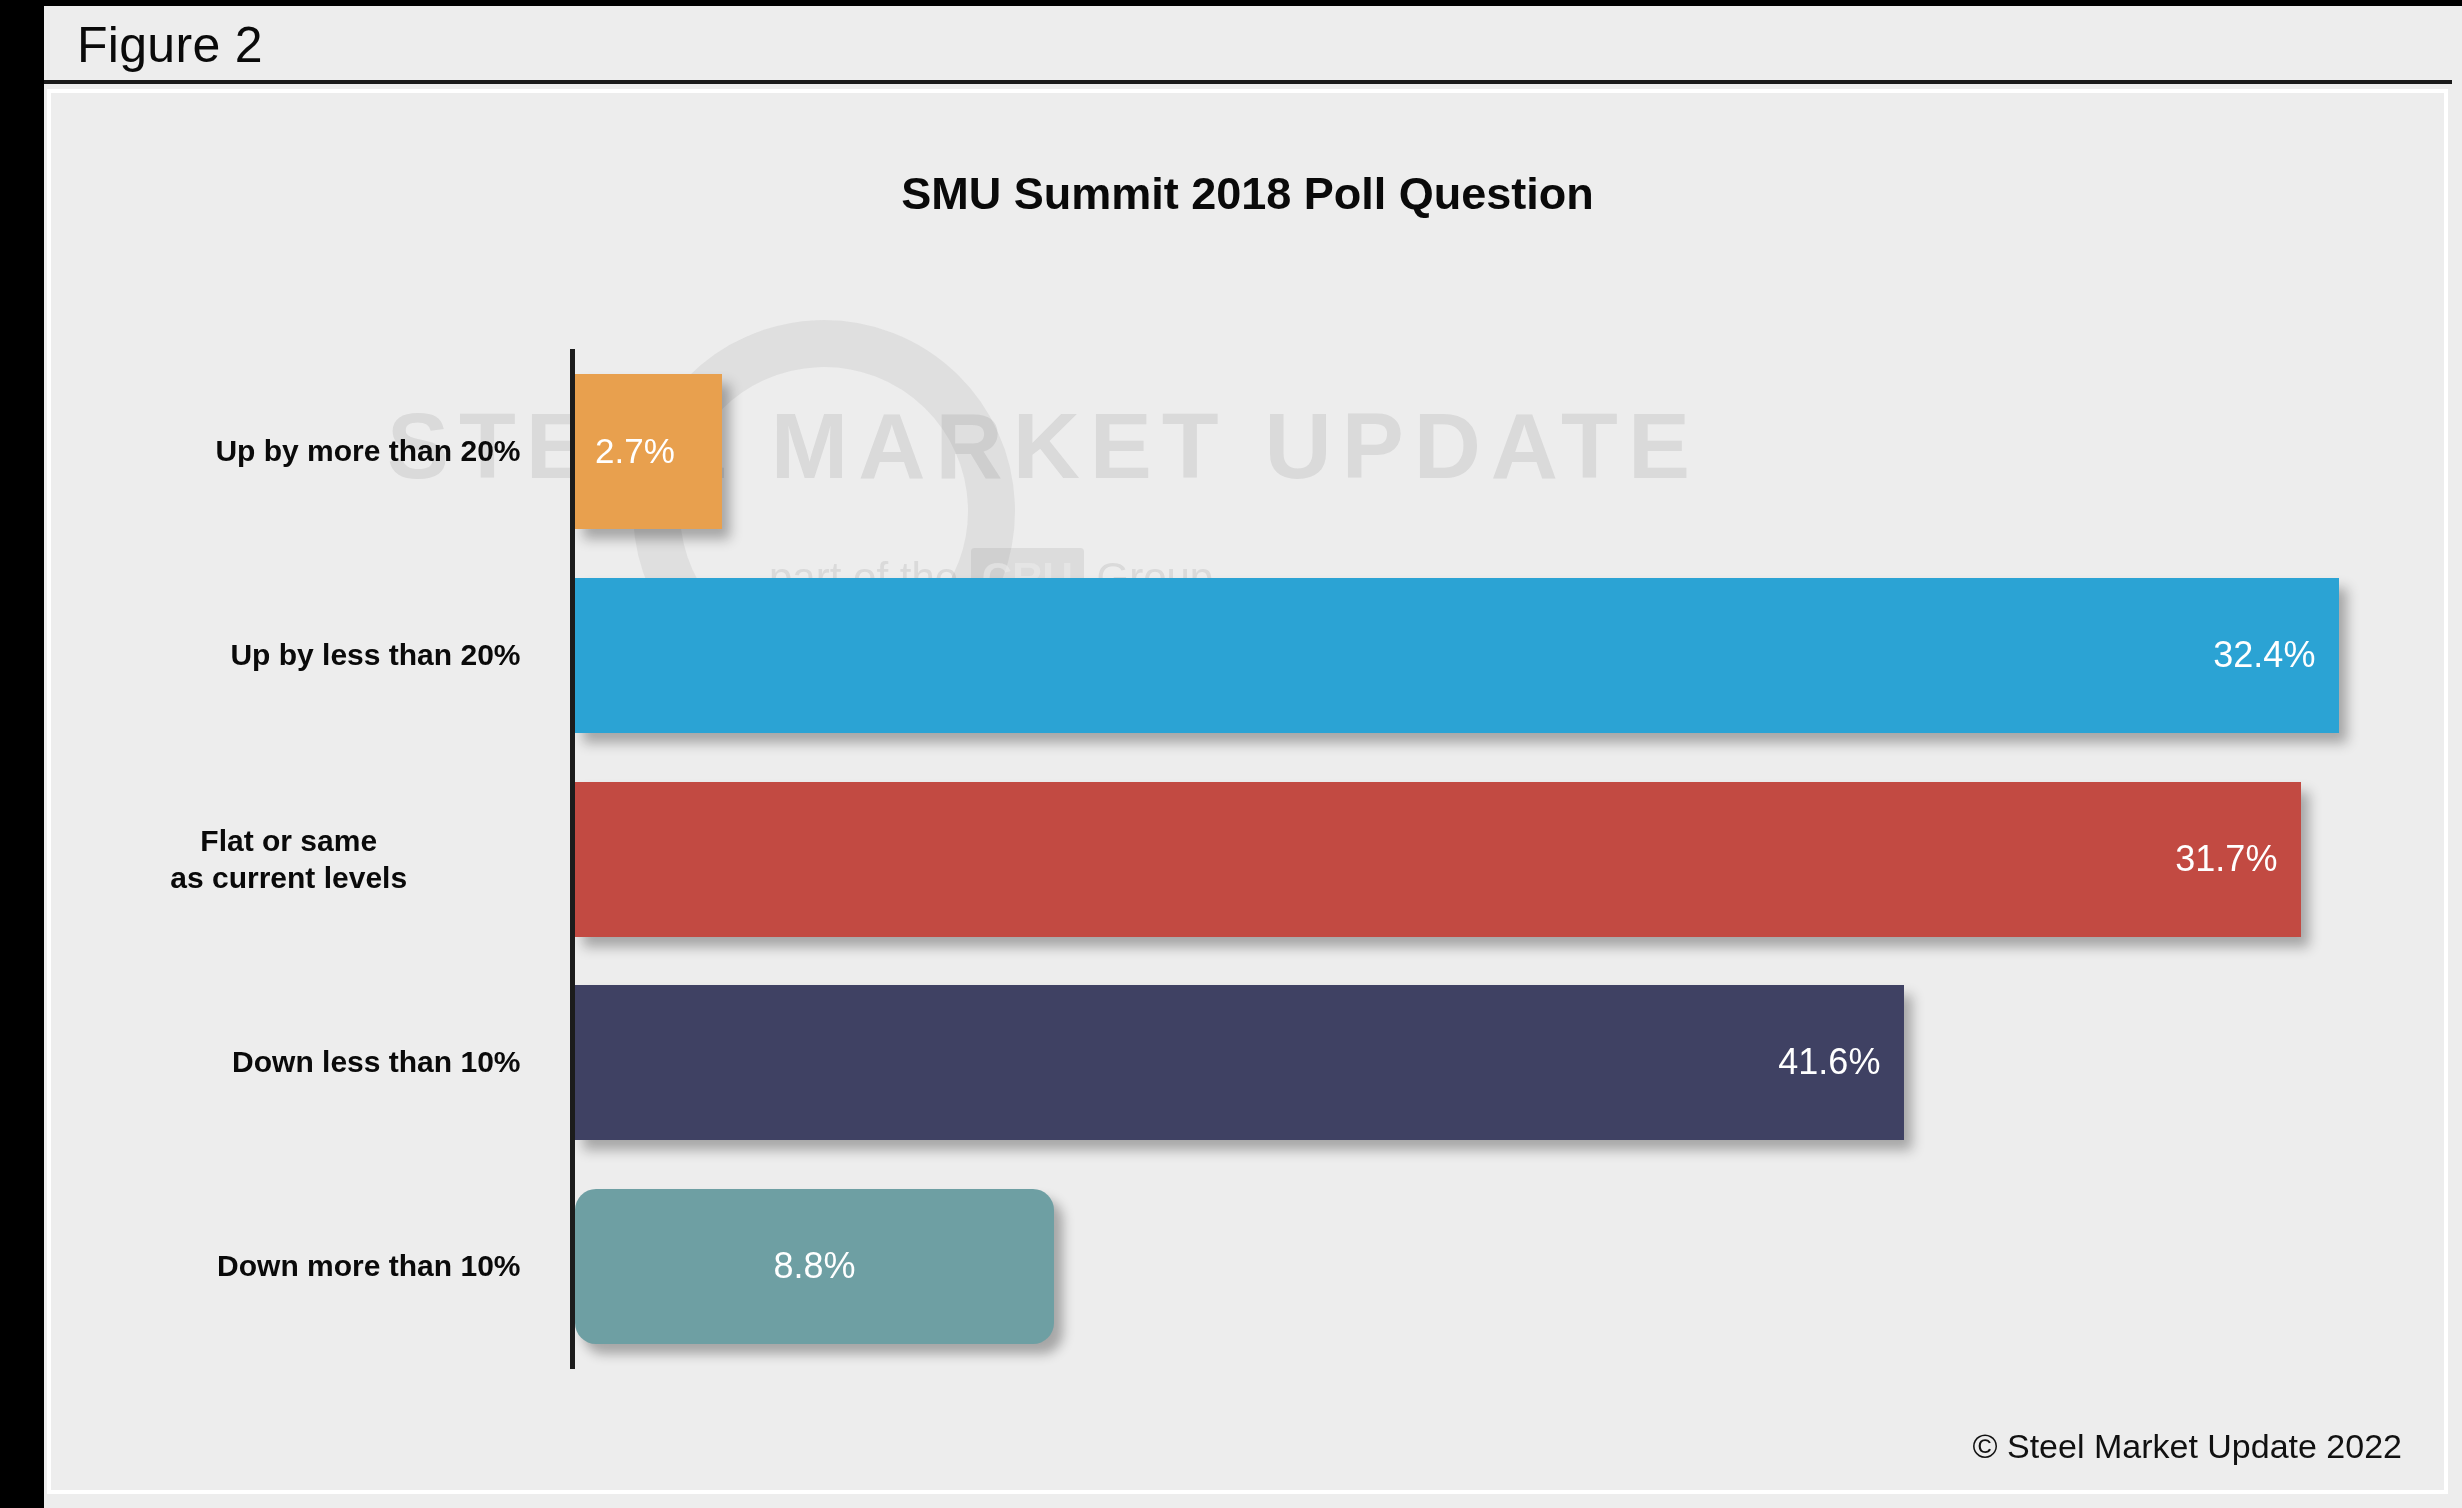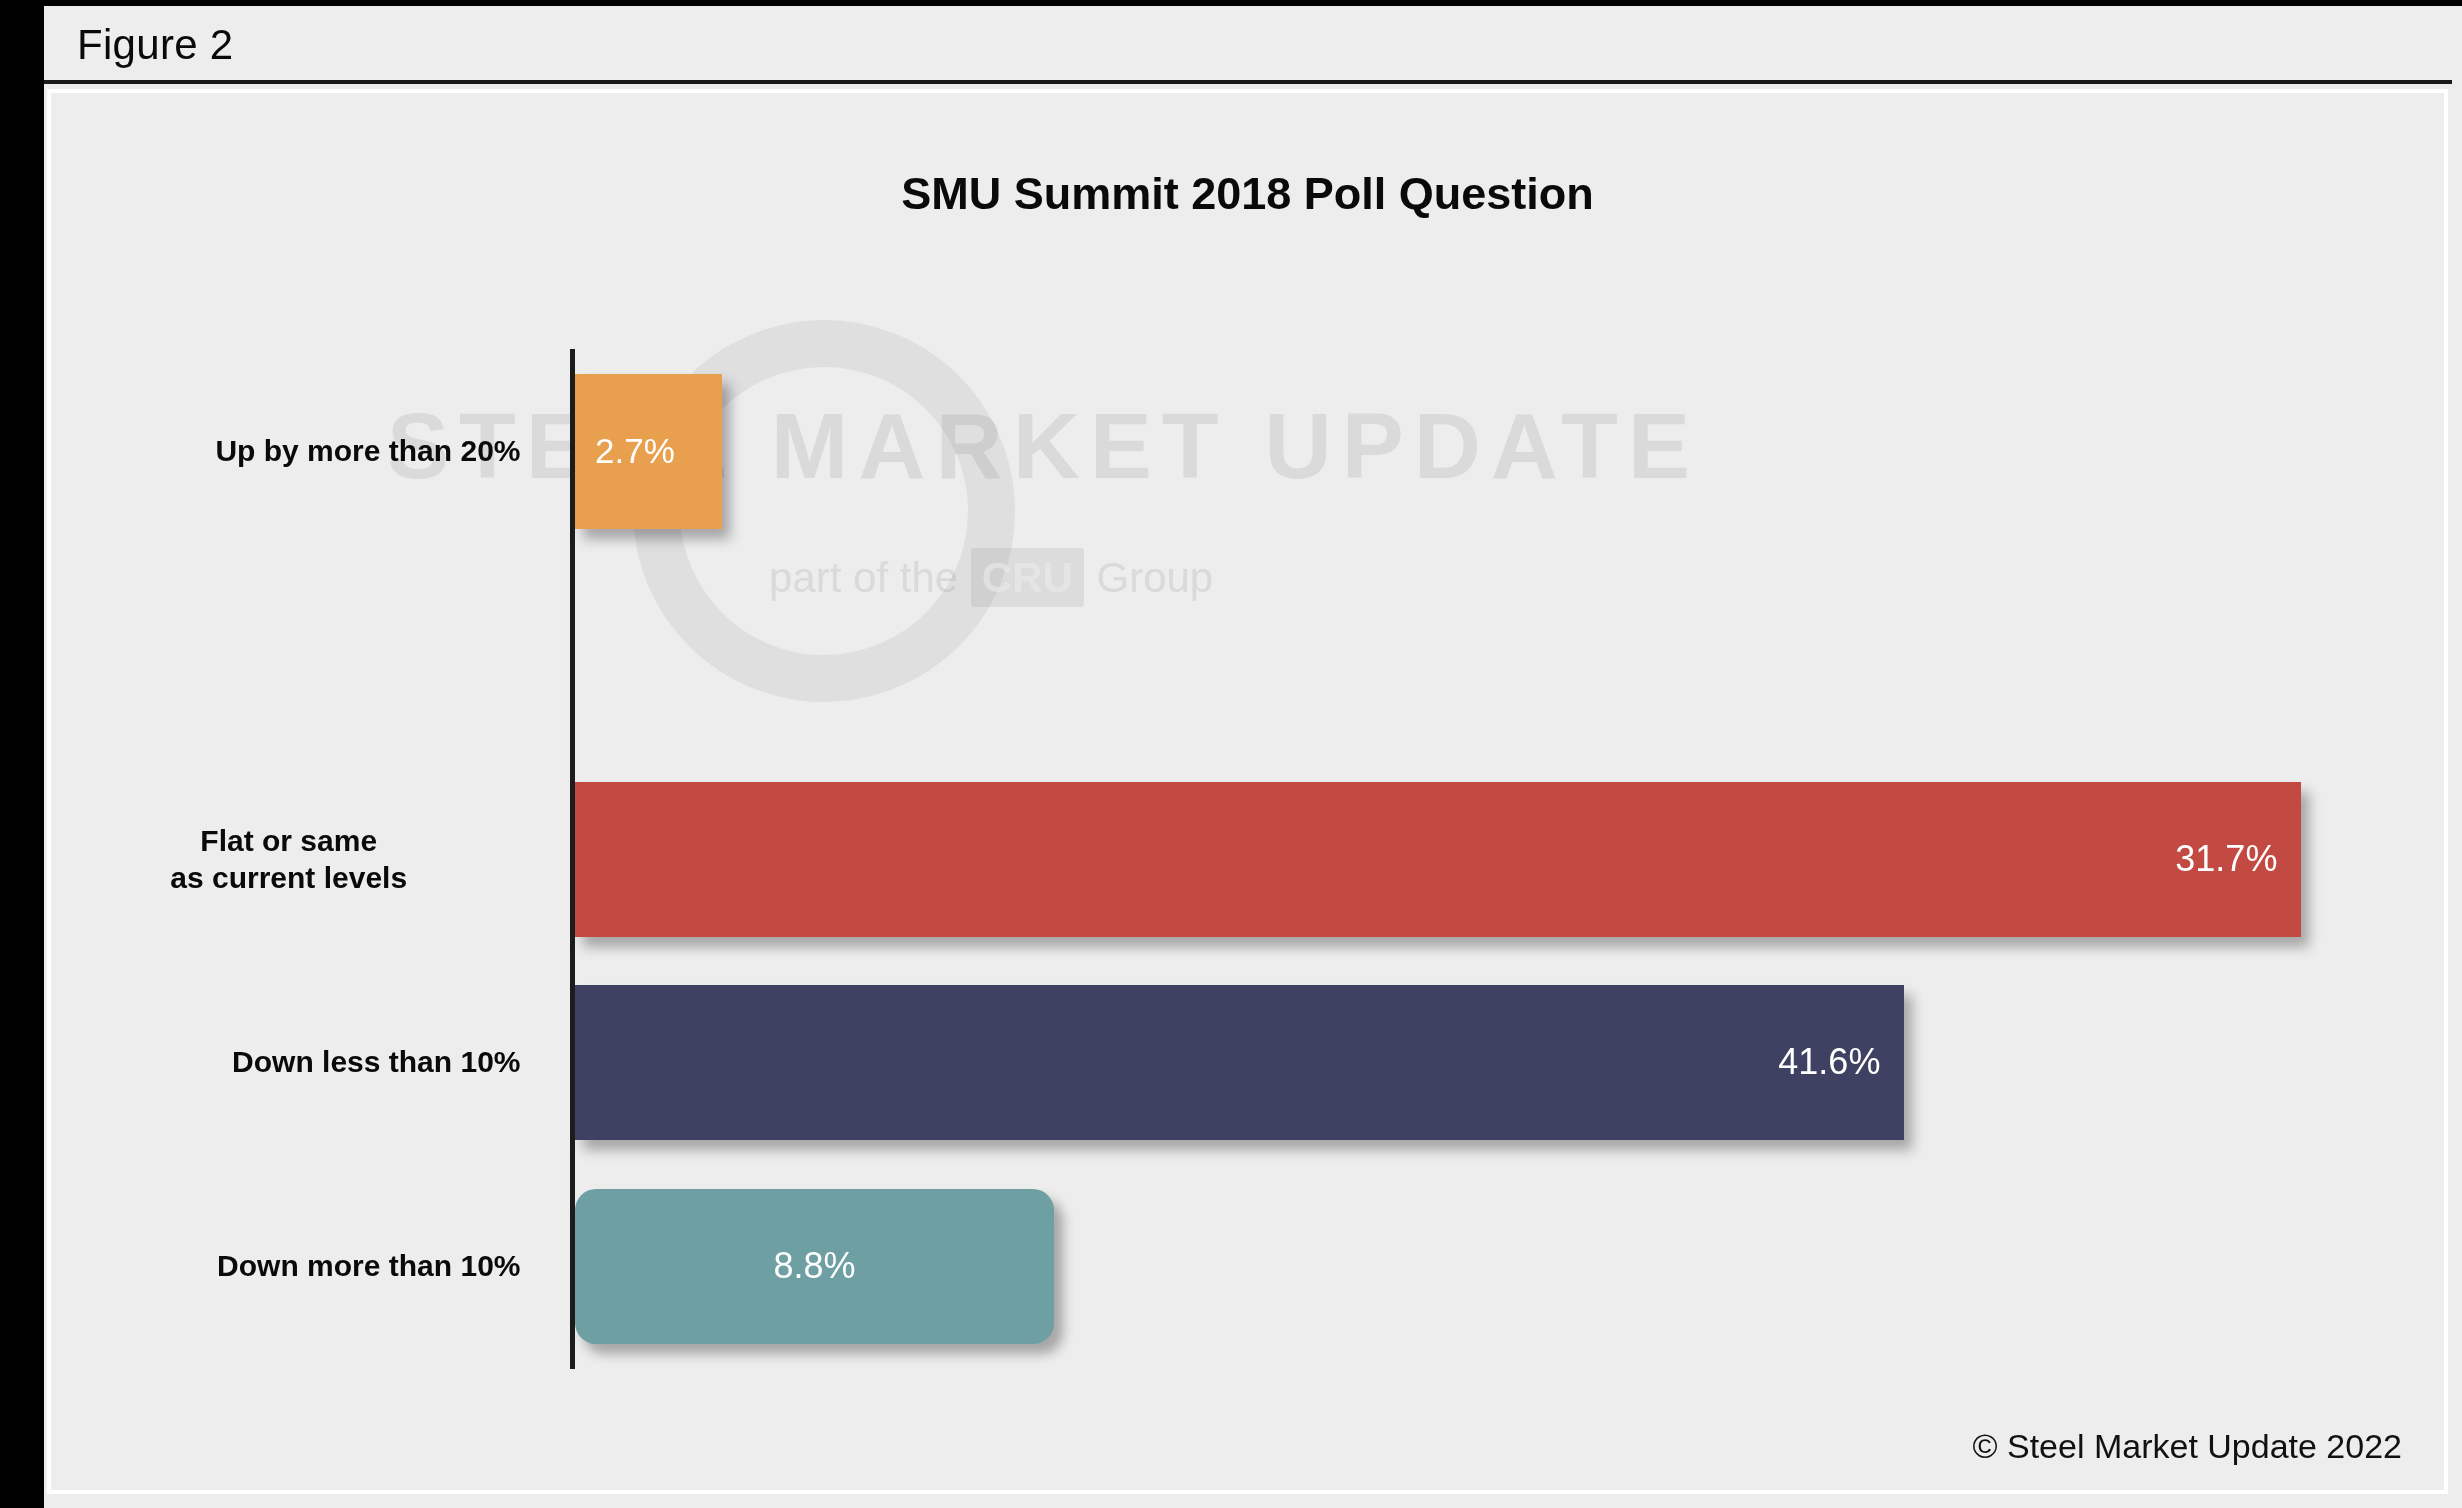--- a/index.html
+++ b/index.html
@@ -34,21 +34,21 @@
     left: 44px;
     top: 9px;
     width: 2408px;
     height: 71px;
     display: flex;
     align-items: center;
     padding-left: 33px;
     box-sizing: border-box;
   }
   .figure-caption-text {
-    font-size: 42px;
+    font-size: 50px;
     color: #0a0a0a;
     letter-spacing: 0.3px;
   }
   .caption-divider {
     position: absolute;
     left: 44px;
     top: 80px;
     width: 2408px;
     height: 3.6px;
     background: #1a1a1a;
@@ -275,20 +275,30 @@
           <div class="cat-label">
             <span>Up by more than 20%</span>
           </div>
           <div class="bar-wrap" style="width:147px;">
             <div class="bar small left-value" style="background:#E8A04E;">
               <span class="bar-value">2.7%</span>
             </div>
           </div>
         </div>
 
+        <div class="row" style="top:460px;">
+          <div class="cat-label">
+            <span>Up by less than 20%</span>
+          </div>
+          <div class="bar-wrap" style="width:1764px;">
+            <div class="bar" style="background:#2BA3D4;">
+              <span class="bar-value">32.4%</span>
+            </div>
+          </div>
+        </div>
 
         <div class="row" style="top:664px;">
           <div class="cat-label two-line">
             <span><span>Flat or same</span><br><span>as current levels</span></span>
           </div>
           <div class="bar-wrap" style="width:1726px;">
             <div class="bar" style="background:#C24A42;">
               <span class="bar-value">31.7%</span>
             </div>
           </div>

